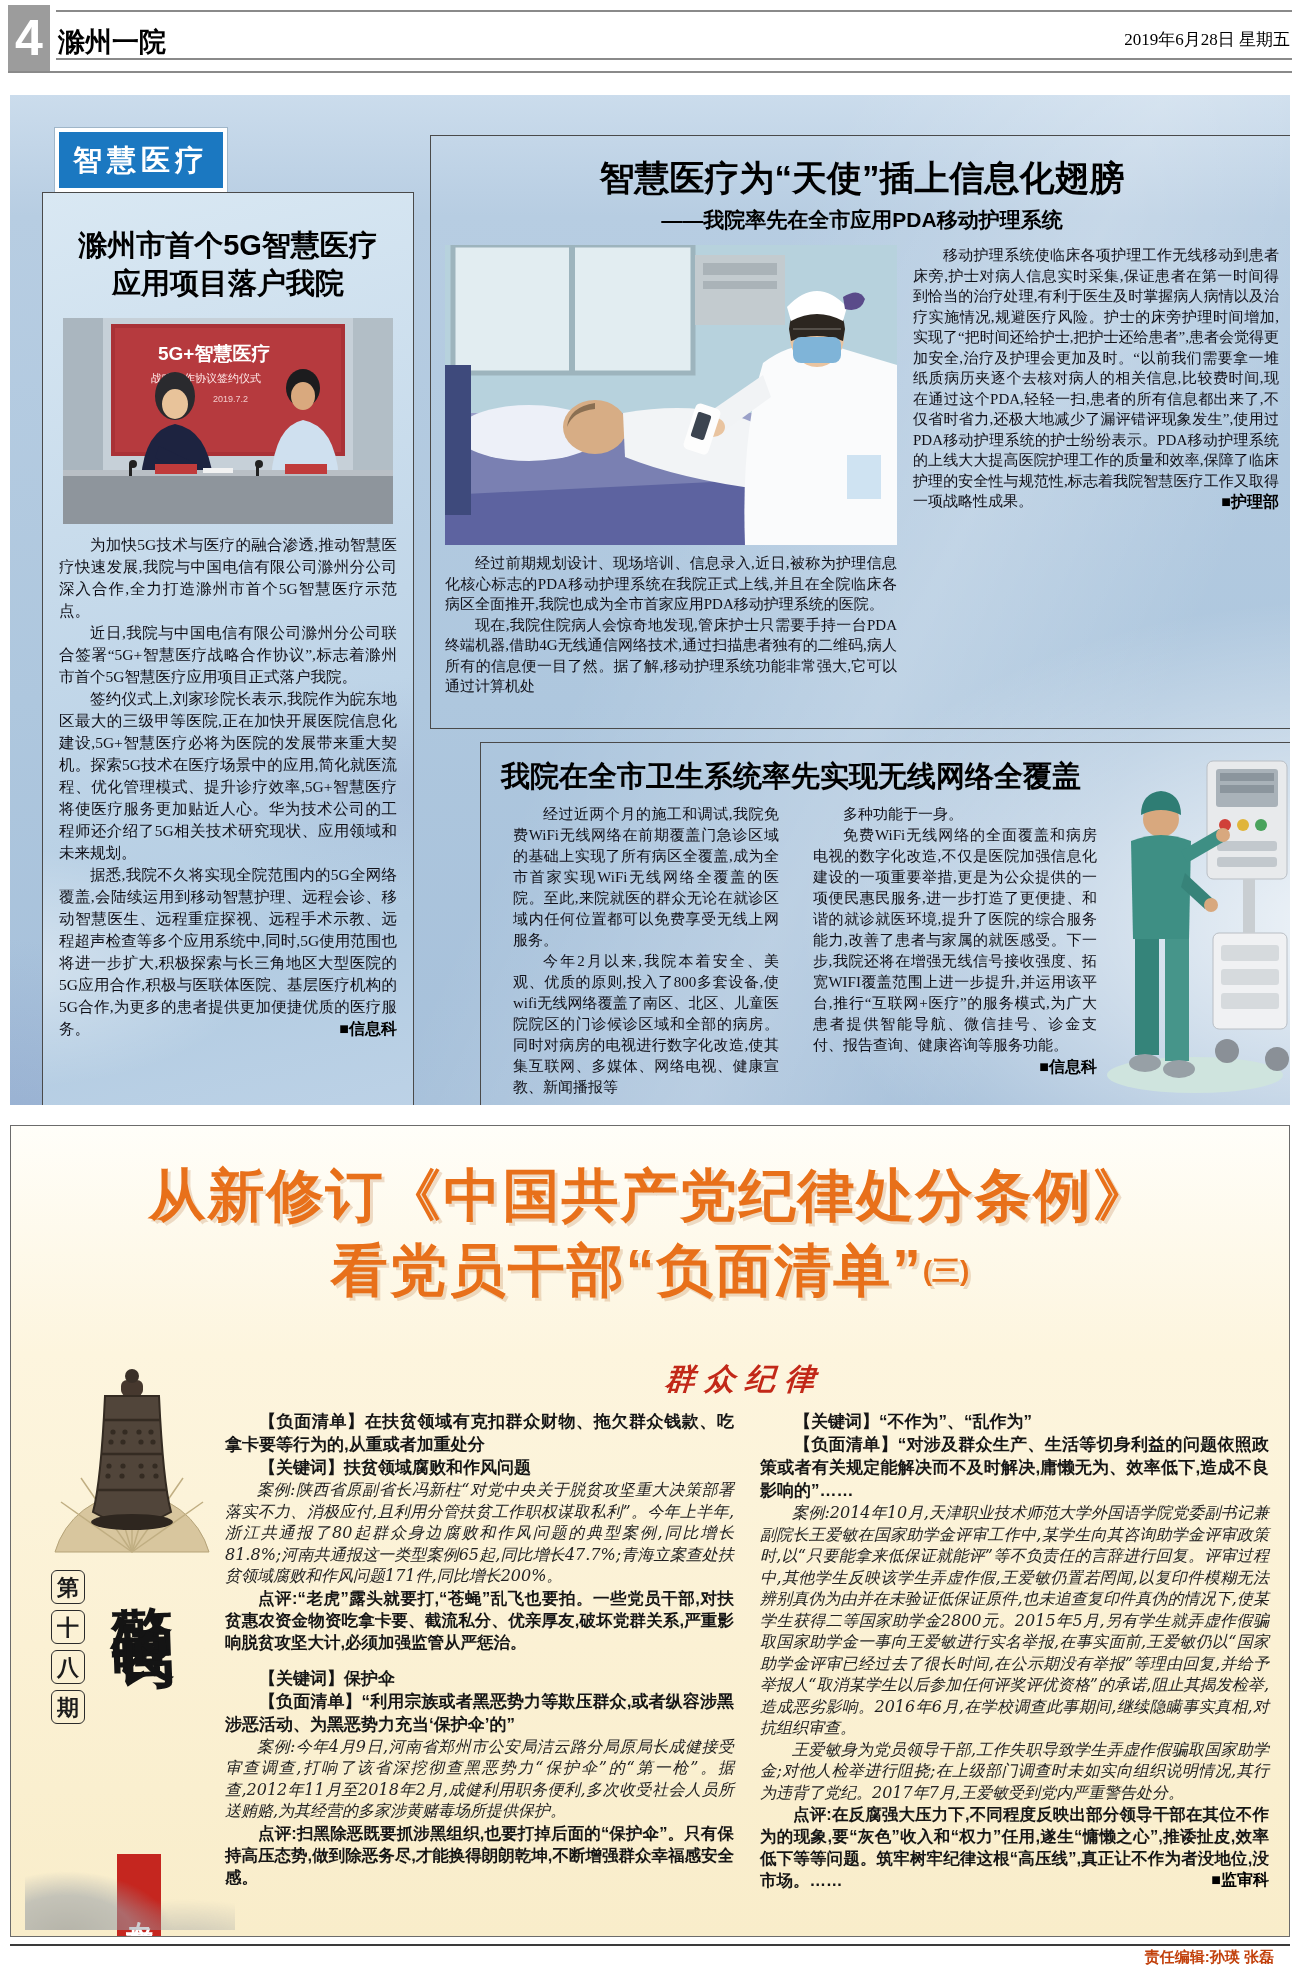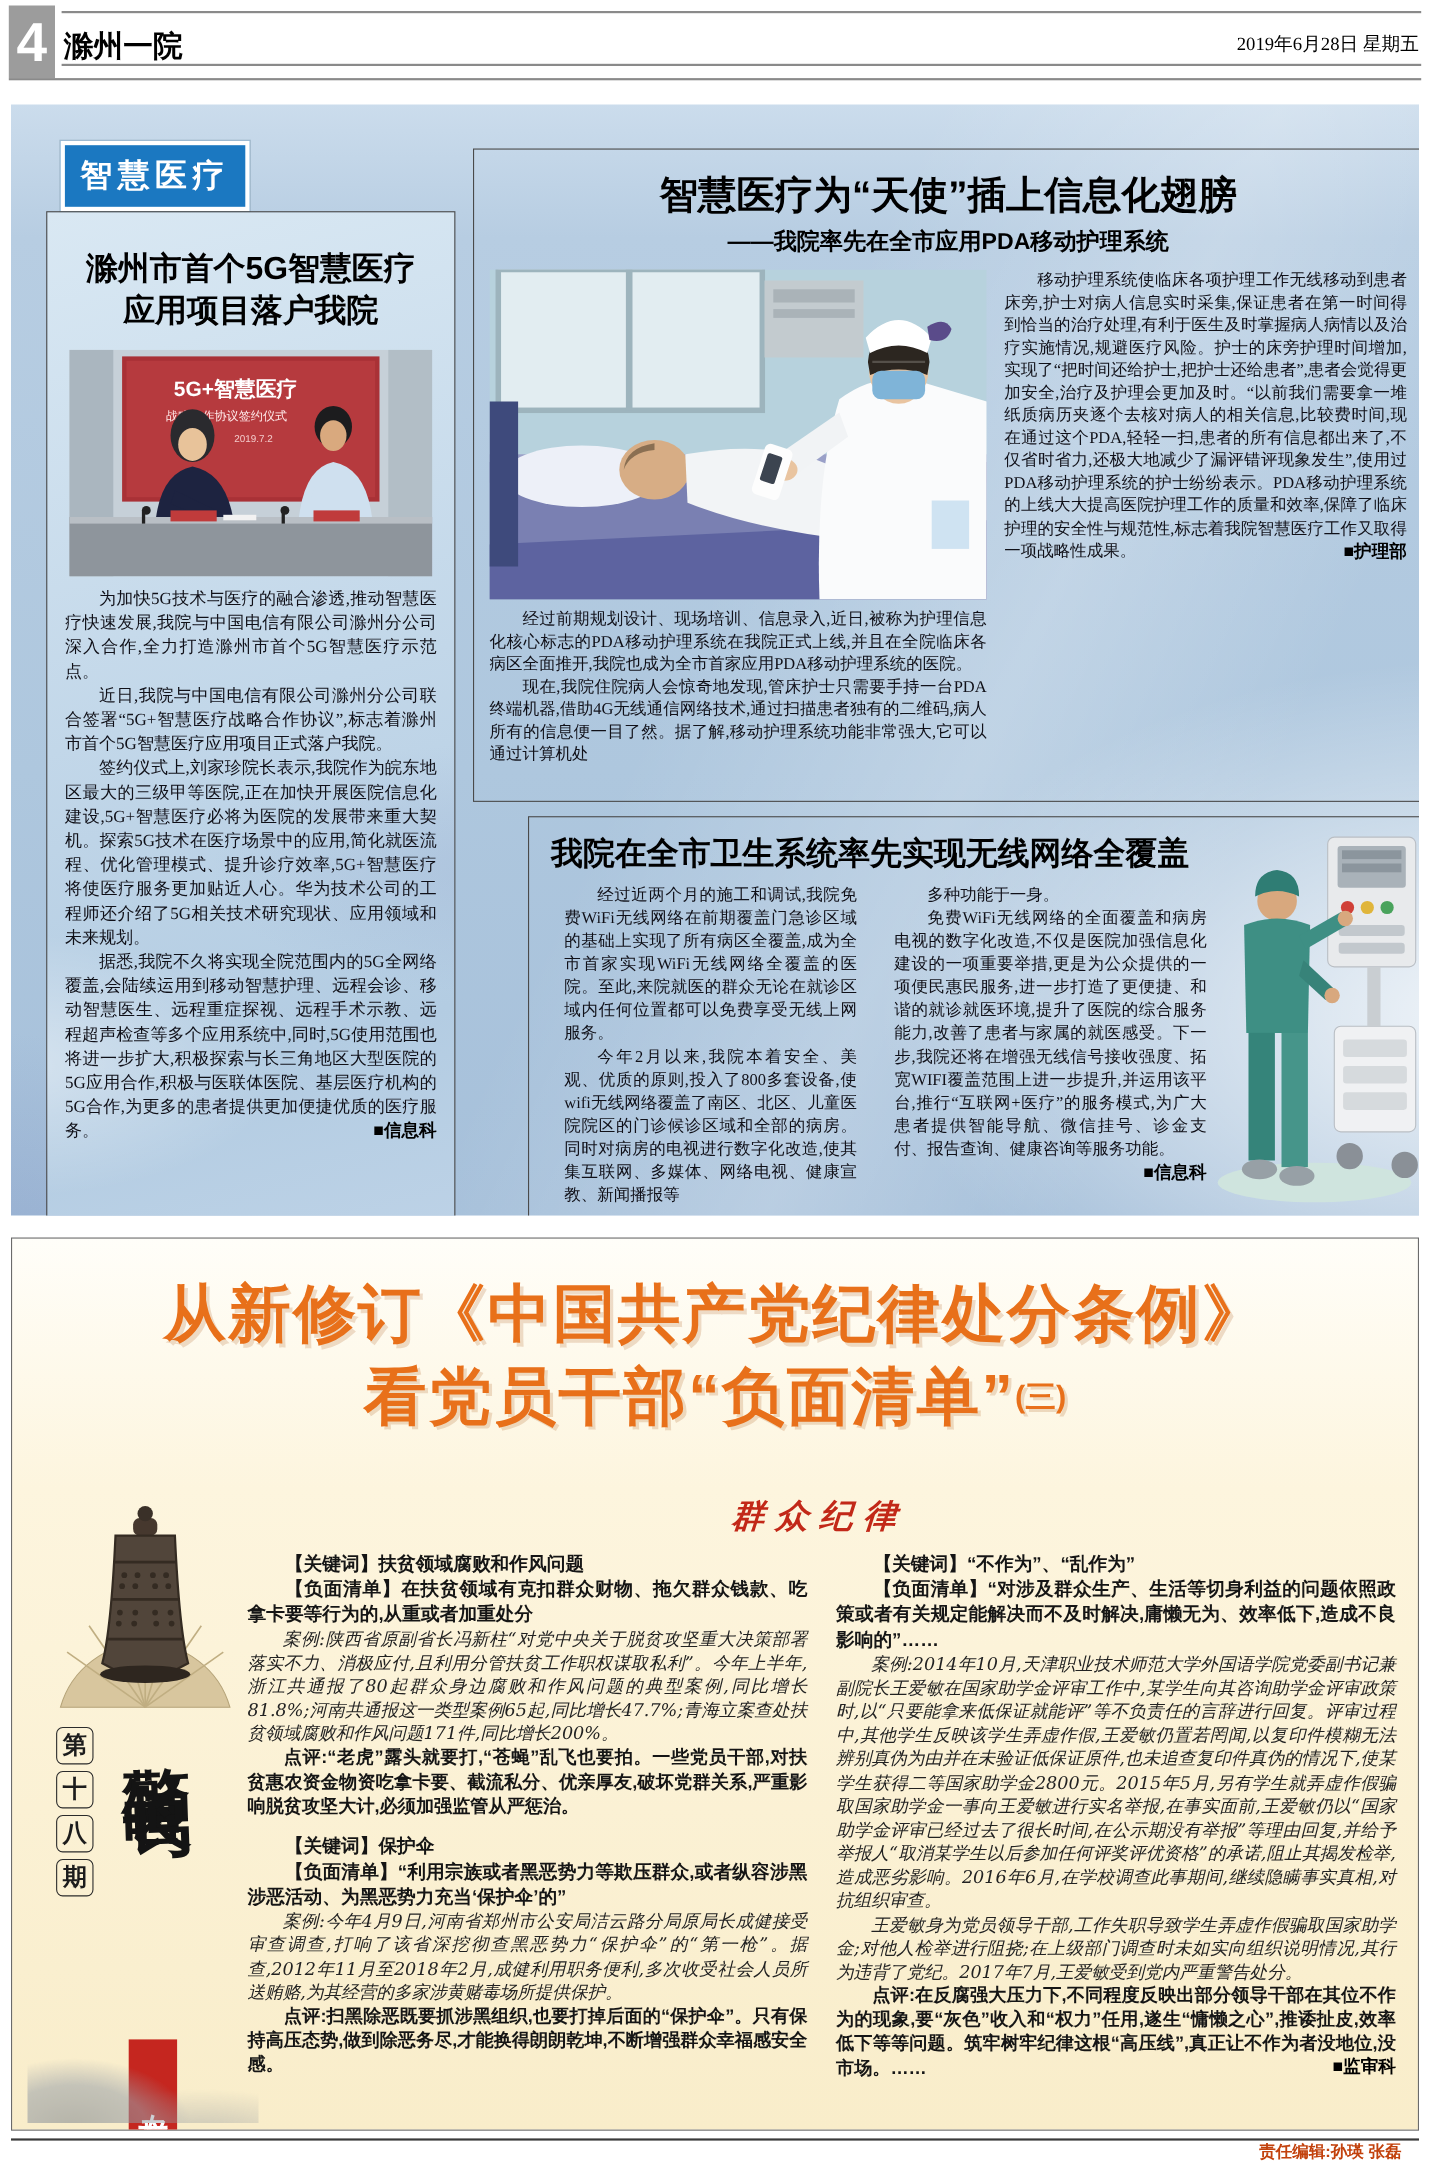--- a/index.html
+++ b/index.html
@@ -331,22 +331,22 @@
       </div>
       <div class="callig">警钟长鸣</div>
       <div class="zhuanlan">
         <span>专栏</span>
       </div>
       <div class="mountains"></div>
     </div>
 
     <div class="disc-cols">
       <div class="disc-col">
+        <p class="blk blk-list">【负面清单】在扶贫领域有克扣群众财物、拖欠群众钱款、吃拿卡要等行为的,从重或者加重处分</p>
         <p class="blk blk-key">【关键词】扶贫领域腐败和作风问题</p>
-        <p class="blk blk-list">【负面清单】在扶贫领域有克扣群众财物、拖欠群众钱款、吃拿卡要等行为的,从重或者加重处分</p>
         <p class="blk blk-case">案例:陕西省原副省长冯新柱“对党中央关于脱贫攻坚重大决策部署落实不力、消极应付,且利用分管扶贫工作职权谋取私利”。今年上半年,浙江共通报了80起群众身边腐败和作风问题的典型案例,同比增长81.8%;河南共通报这一类型案例65起,同比增长47.7%;青海立案查处扶贫领域腐败和作风问题171件,同比增长200%。</p>
         <p class="blk blk-cmt">点评:“老虎”露头就要打,“苍蝇”乱飞也要拍。一些党员干部,对扶贫惠农资金物资吃拿卡要、截流私分、优亲厚友,破坏党群关系,严重影响脱贫攻坚大计,必须加强监管从严惩治。</p>
         <p class="blk blk-key gap">【关键词】保护伞</p>
         <p class="blk blk-list">【负面清单】“利用宗族或者黑恶势力等欺压群众,或者纵容涉黑涉恶活动、为黑恶势力充当‘保护伞’的”</p>
         <p class="blk blk-case">案例:今年4月9日,河南省郑州市公安局洁云路分局原局长成健接受审查调查,打响了该省深挖彻查黑恶势力“保护伞”的“第一枪”。据查,2012年11月至2018年2月,成健利用职务便利,多次收受社会人员所送贿赂,为其经营的多家涉黄赌毒场所提供保护。</p>
         <p class="blk blk-cmt">点评:扫黑除恶既要抓涉黑组织,也要打掉后面的“保护伞”。只有保持高压态势,做到除恶务尽,才能换得朗朗乾坤,不断增强群众幸福感安全感。</p>
       </div>
       <div class="disc-col">
         <p class="blk blk-key">【关键词】“不作为”、“乱作为”</p>
         <p class="blk blk-list">【负面清单】“对涉及群众生产、生活等切身利益的问题依照政策或者有关规定能解决而不及时解决,庸懒无为、效率低下,造成不良影响的”……</p>

